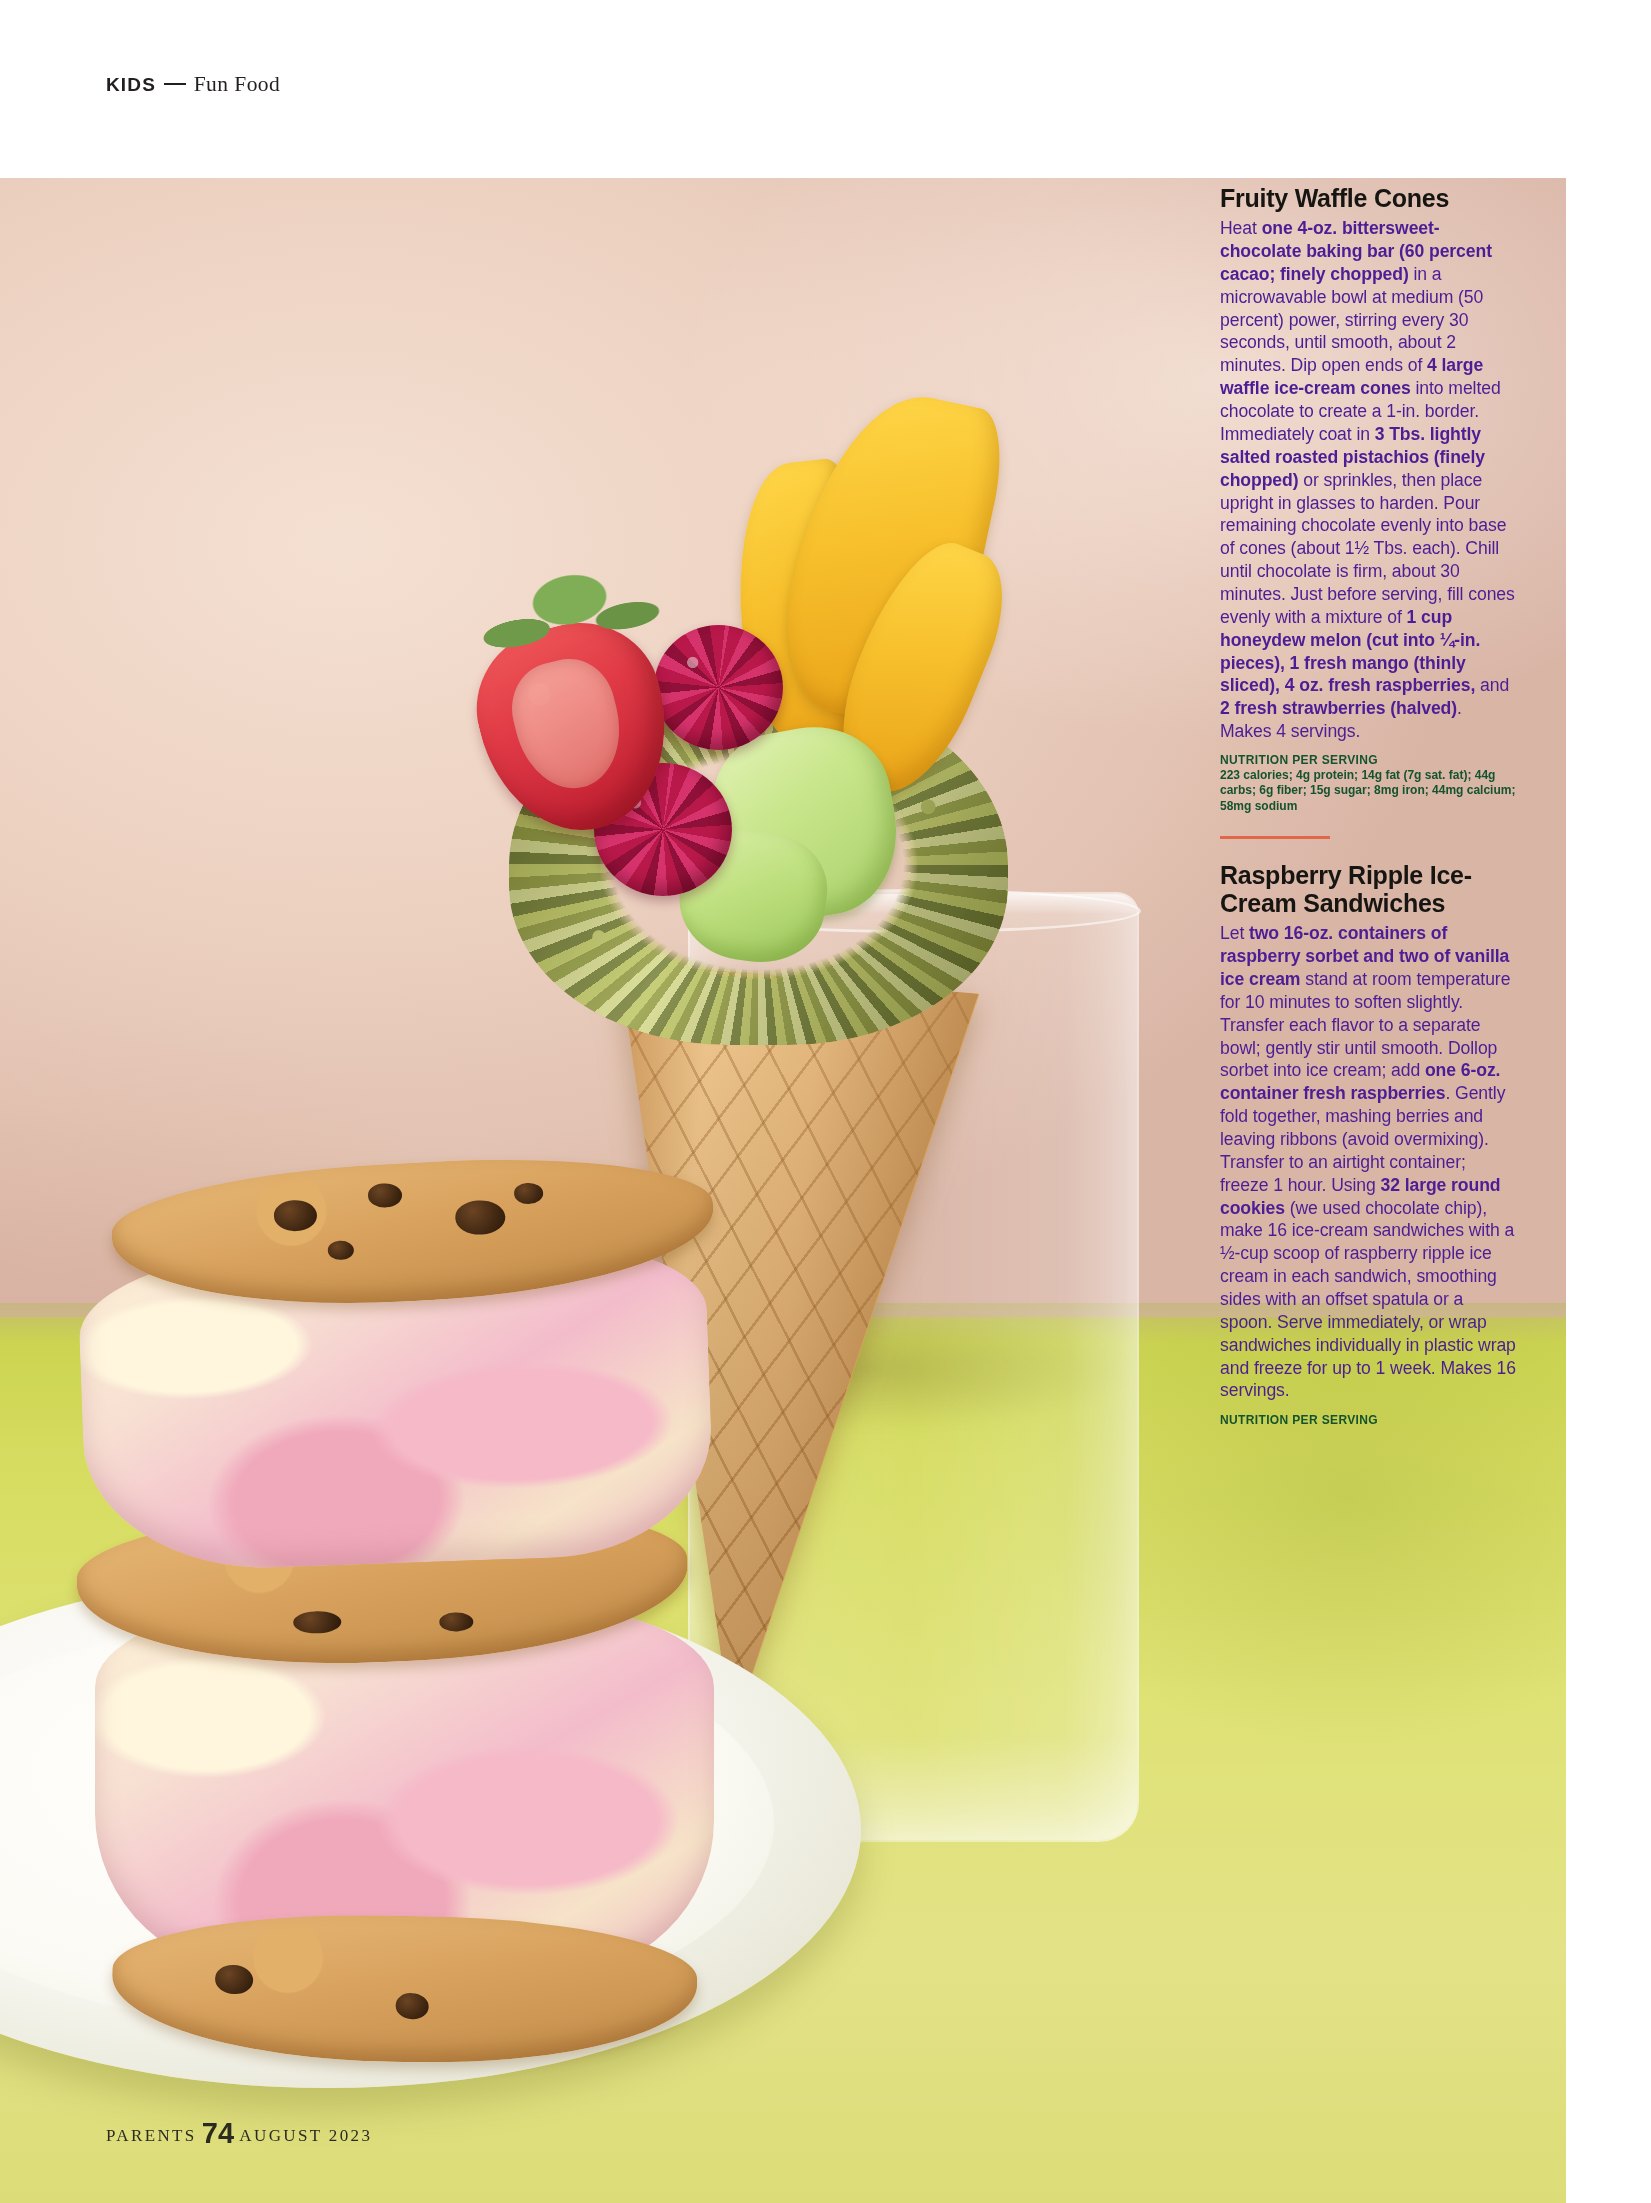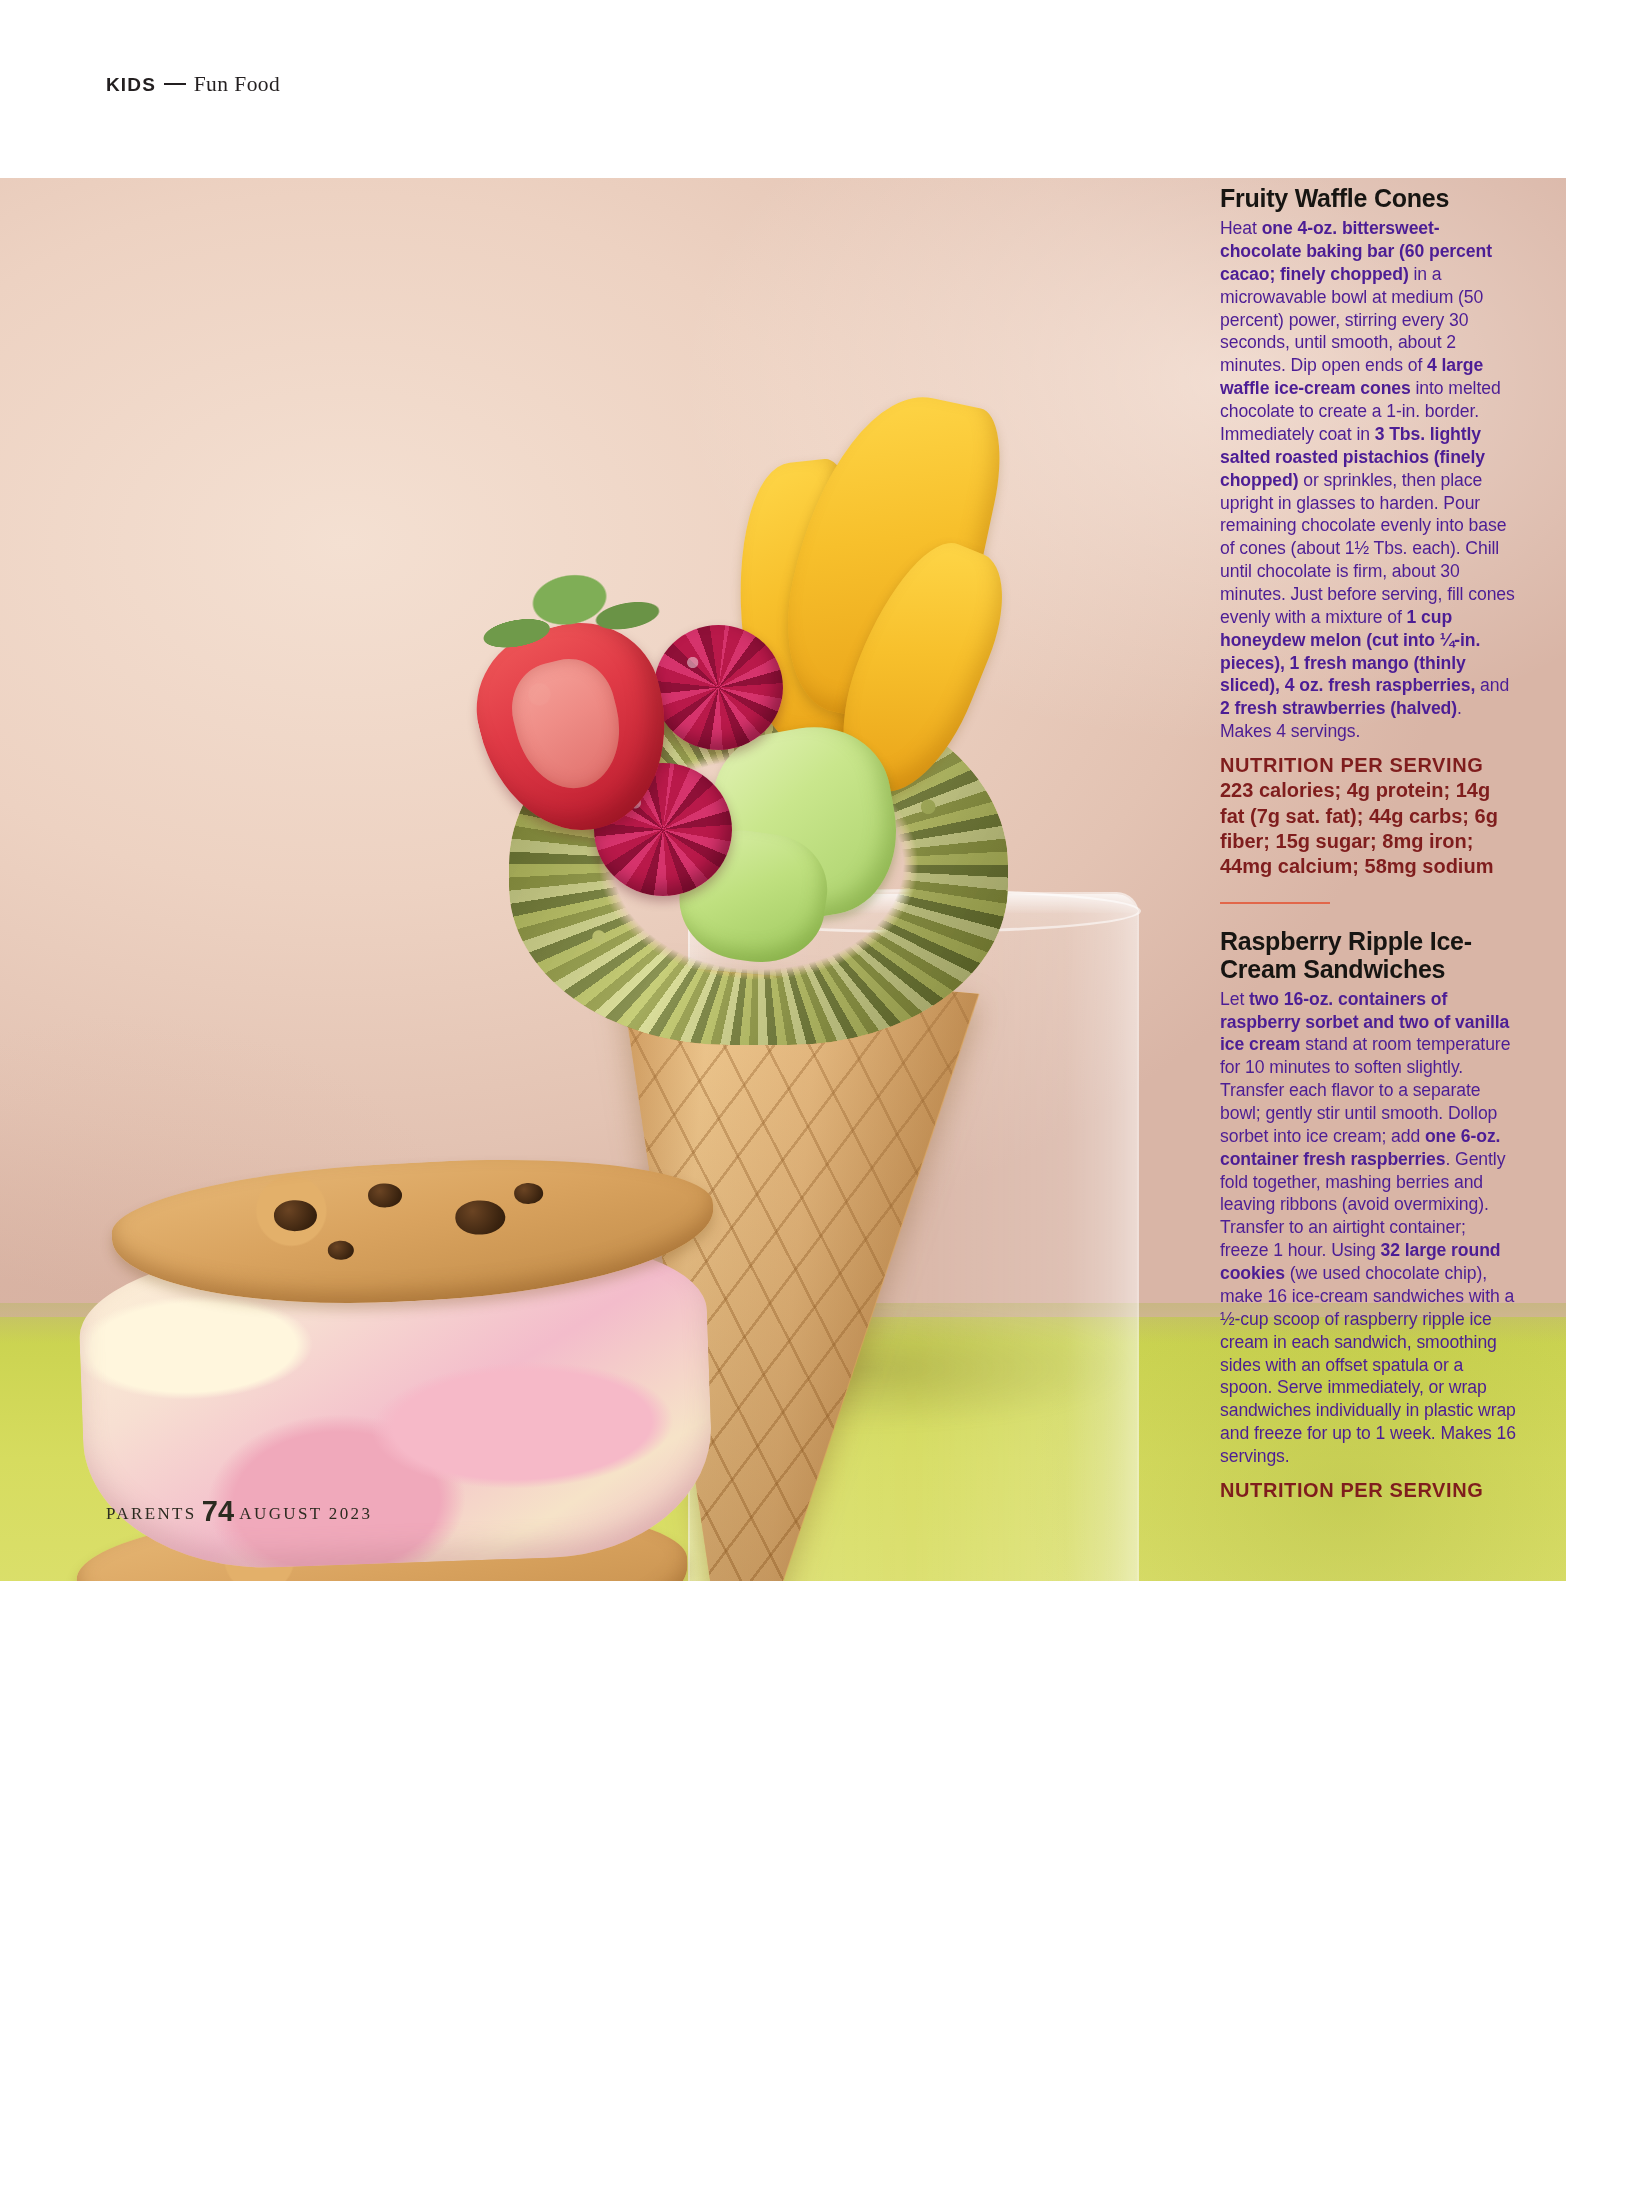--- a/index.html
+++ b/index.html
@@ -7,21 +7,21 @@
     padding: 0;
     background: #ffffff;
   }
   body {
     font-family: "Liberation Sans", sans-serif;
     -webkit-font-smoothing: antialiased;
   }
   #page {
     position: relative;
     width: 1652px;
-    height: 1581px;
+    height: 2203px;
     overflow: hidden;
     background: #ffffff;
   }
 
   
   .page-edge {
     position: absolute;
     top: 0;
     right: 0;
     width: 86px;
@@ -423,24 +423,24 @@
     font-size: 17.6px;
     line-height: 1.30;
     letter-spacing: -0.005em;
     color: #4c1d95;
   }
   .recipe .body b {
     font-weight: 700;
   }
   .nutrition {
     margin-top: 10.3px;
-    font-size: 20px;
+    font-size: 12px;
     line-height: 1.26;
     font-weight: 700;
-    color: #7f1d1d;
+    color: #14532d;
   }
   .nutrition .nut-head {
     letter-spacing: 0.03em;
   }
   .divider {
     width: 110px;
     height: 2.6px;
     background: #e2674a;
     margin: 22.4px 0 22.4px 0;
     border: 0;

